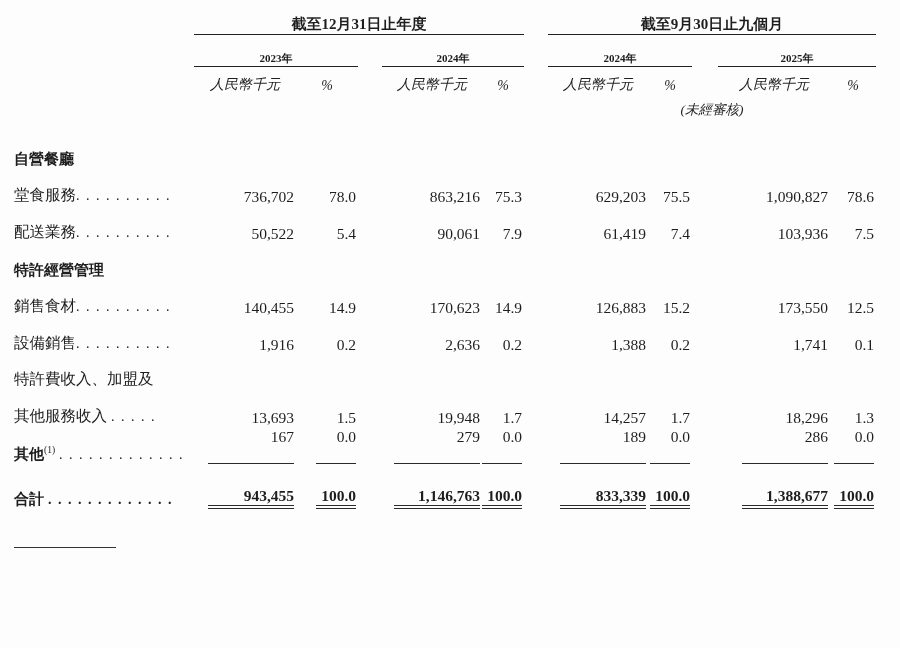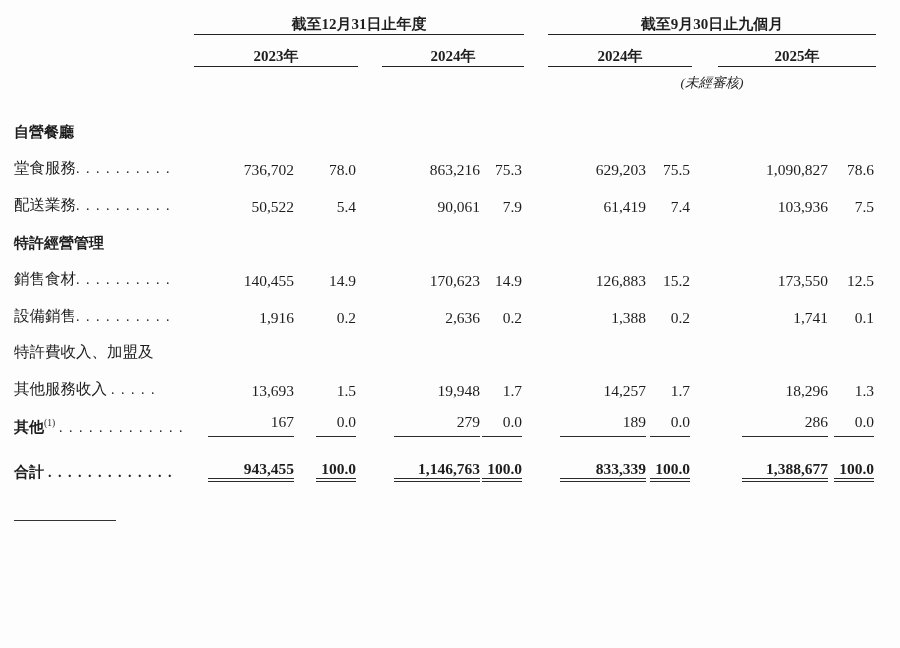--- a/index.html
+++ b/index.html
@@ -9,40 +9,40 @@
     -webkit-font-smoothing:antialiased;
   }
   .page{position:relative;width:900px;height:562px;overflow:hidden;background:#fdfdfd;}
 
   table.fin{border-collapse:collapse;table-layout:fixed;width:862px;margin:6px 0 0 14px;}
   table.fin td{padding:0;vertical-align:bottom;overflow:visible;white-space:nowrap;}
 
   
   tr.t-group td{height:28px;font-size:15px;font-weight:700;text-align:center;}
   tr.t-group td.span{border-bottom:1.5px solid #222;}
-  tr.t-years td{height:31px;font-size:15px;font-weight:700;text-align:center;}
+  tr.t-years td{height:31px;font-size:11px;font-weight:700;text-align:center;}
   tr.t-years td.span{border-bottom:1.5px solid #222;}
   tr.t-units td{height:27px;font-size:14px;font-style:italic;text-align:center;}
   tr.t-note td{height:25px;font-size:13.5px;font-style:italic;text-align:center;}
 
   
   tr.r td{height:37px;font-size:15.5px;}
   tr.r td.num{text-align:right;padding-right:2px;}
   tr.r-first td{height:50px;}
   tr.r-wrap td{height:36px;}
   td.lbl{white-space:nowrap;margin-left:45px;}
   .sec{font-weight:700;font-family:"Liberation Sans","DejaVu Sans",sans-serif;font-size:15px;}
   .dots{letter-spacing:1.5px;font-size:14px;color:#222;}
   .indent{padding-left:24px;}
   sup.fnref{font-size:9.5px;vertical-align:super;line-height:0;}
 
   .seg{display:inline-block;text-align:right;}
   .seg.v{width:86px;}
   .seg.p{width:40px;}
-  .u1{border-bottom:1.2px solid #2a2a2a;padding-bottom:5px;}
+  .u1{border-bottom:1.2px solid #2a2a2a;padding-bottom:17px;}
   .u2{border-bottom:4px double #2a2a2a;}
   tr.r-total td{height:45px;font-weight:700;}
   tr.r-total td.num{font-weight:700;}
 
   
   .note-rule{width:102px;border-top:1.2px solid #333;margin:38px 0 0 14px;height:0;}
   .note-title{margin:9px 0 0 15px;font-style:italic;font-size:14.5px;}
   .fn{display:flex;margin:39px 0 0 14px;font-size:15px;align-items:baseline;}
   .fn-marker{width:44px;flex:0 0 44px;}
   .fn-text{letter-spacing:2.5px;}
@@ -80,20 +80,34 @@
       <td></td>
       <td class="span" colspan="2">2023年</td>
       <td></td>
       <td class="span" colspan="2">2024年</td>
       <td></td>
       <td class="span" colspan="2">2024年</td>
       <td></td>
       <td class="span" colspan="2">2025年</td>
     </tr>
 
+    <tr class="t-units">
+      <td></td>
+      <td>人民幣千元</td>
+      <td>%</td>
+      <td></td>
+      <td>人民幣千元</td>
+      <td>%</td>
+      <td></td>
+      <td>人民幣千元</td>
+      <td>%</td>
+      <td></td>
+      <td>人民幣千元</td>
+      <td>%</td>
+    </tr>
 
     <tr class="t-note">
       <td colspan="7"></td>
       <td colspan="5">(未經審核)</td>
     </tr>
 
     <tr class="r r-first">
       <td class="lbl" colspan="12"><span class="sec">自營餐廳</span></td>
     </tr>
 

